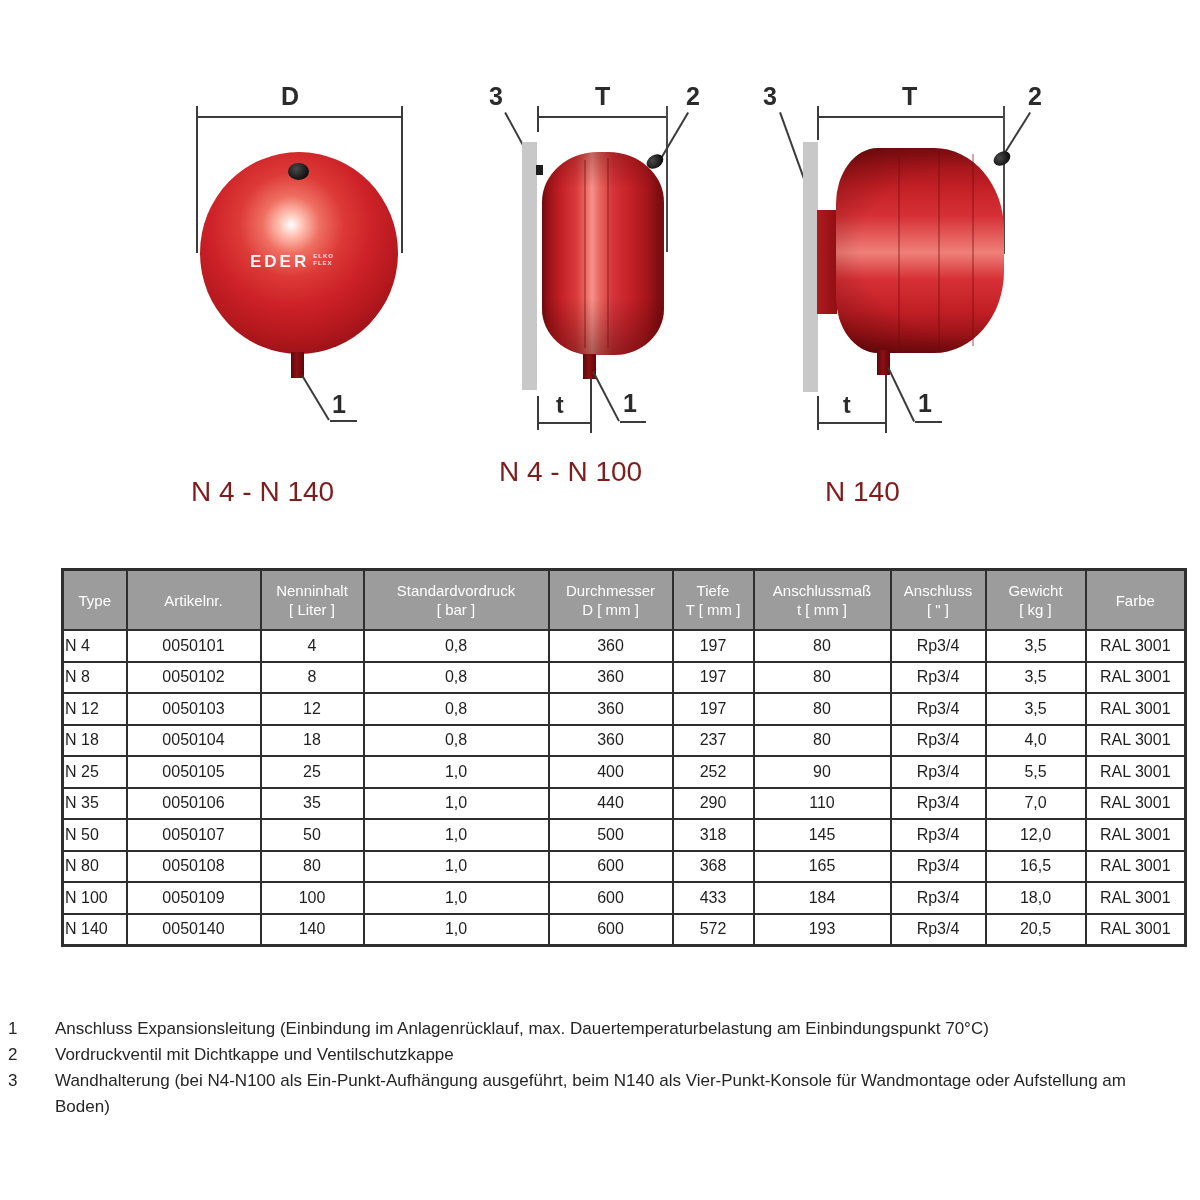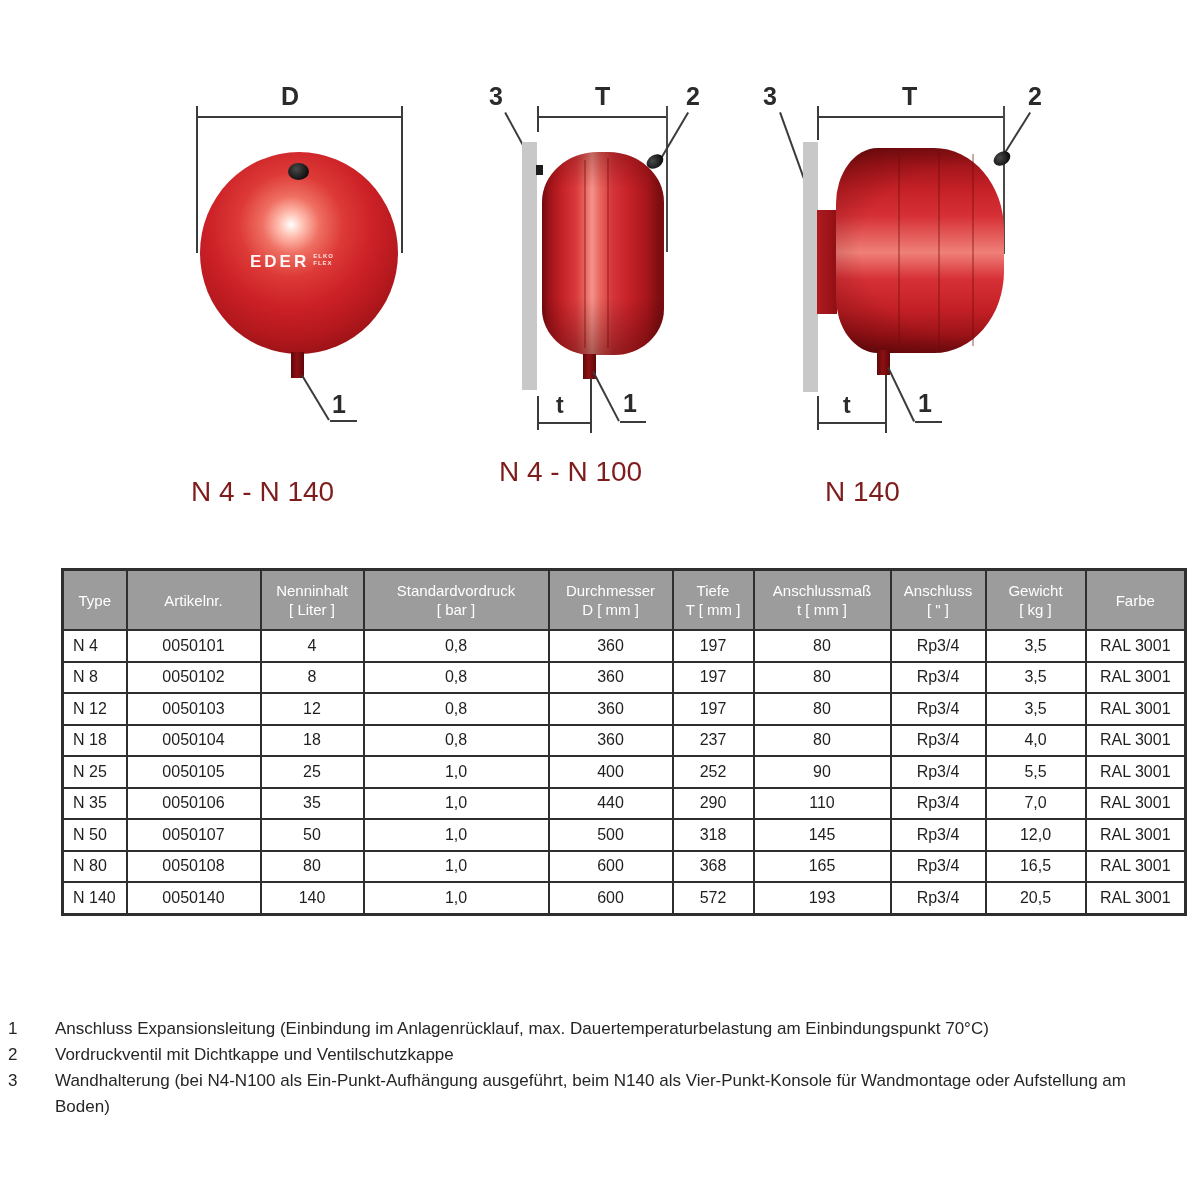--- a/index.html
+++ b/index.html
@@ -60,21 +60,21 @@
   .table-wrap { position:absolute; left:61px; top:568px; }
   table.spec { border-collapse:collapse; width:1123px; table-layout:fixed; border:3px solid #2e2e2e; }
   table.spec th {
     background:#9c9c9c; color:#ffffff; font-weight:400; font-size:15px; line-height:19px;
     border:2px solid #2e2e2e; height:58px; padding:0 2px; text-align:center;
   }
   table.spec td {
     border:2px solid #2e2e2e; font-size:16px; color:#1f1f1f;
     text-align:center; height:29.5px; padding:0 2px; background:#ffffff;
   }
-  table.spec td:first-child { text-align:left; padding-left:9px; }
+  table.spec td:first-child { text-align:left; padding-left:1px; }
 
   
   .footnotes { position:absolute; left:8px; top:1016px; width:1132px; }
   .fn-row { display:grid; grid-template-columns:47px 1fr; font-size:17px; line-height:26px; color:#262626; }
 </style>
 </head>
 <body>
 
 <div id="page">
 
@@ -297,20 +297,32 @@
             <td>80</td>
             <td>1,0</td>
             <td>600</td>
             <td>368</td>
             <td>165</td>
             <td>Rp3/4</td>
             <td>16,5</td>
             <td>RAL 3001</td>
           </tr>
           <tr>
+            <td>N 100</td>
+            <td>0050109</td>
+            <td>100</td>
+            <td>1,0</td>
+            <td>600</td>
+            <td>433</td>
+            <td>184</td>
+            <td>Rp3/4</td>
+            <td>18,0</td>
+            <td>RAL 3001</td>
+          </tr>
+          <tr>
             <td>N 140</td>
             <td>0050140</td>
             <td>140</td>
             <td>1,0</td>
             <td>600</td>
             <td>572</td>
             <td>193</td>
             <td>Rp3/4</td>
             <td>20,5</td>
             <td>RAL 3001</td>

